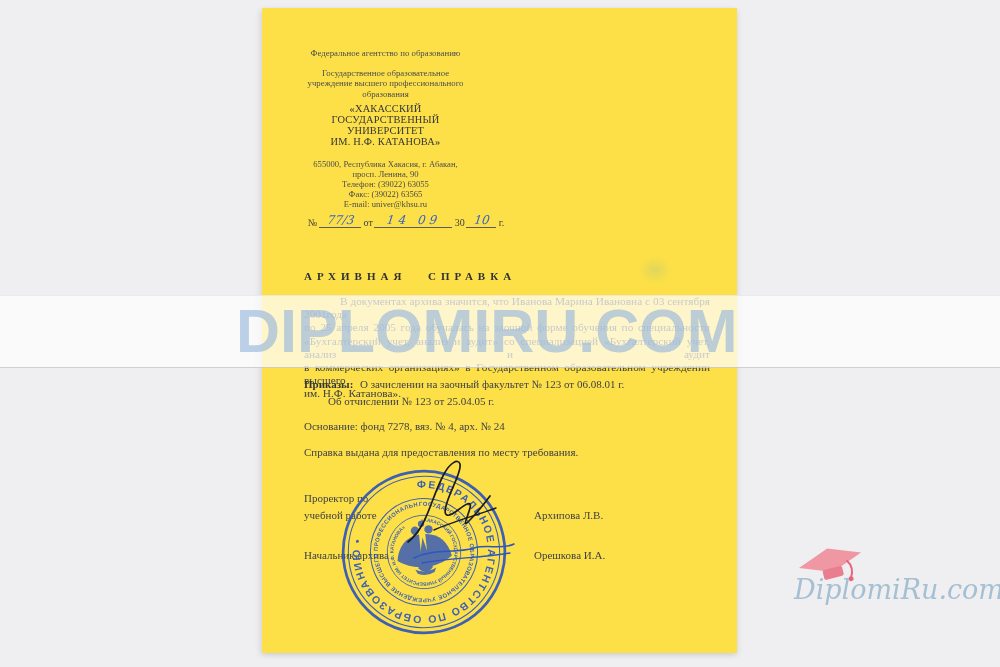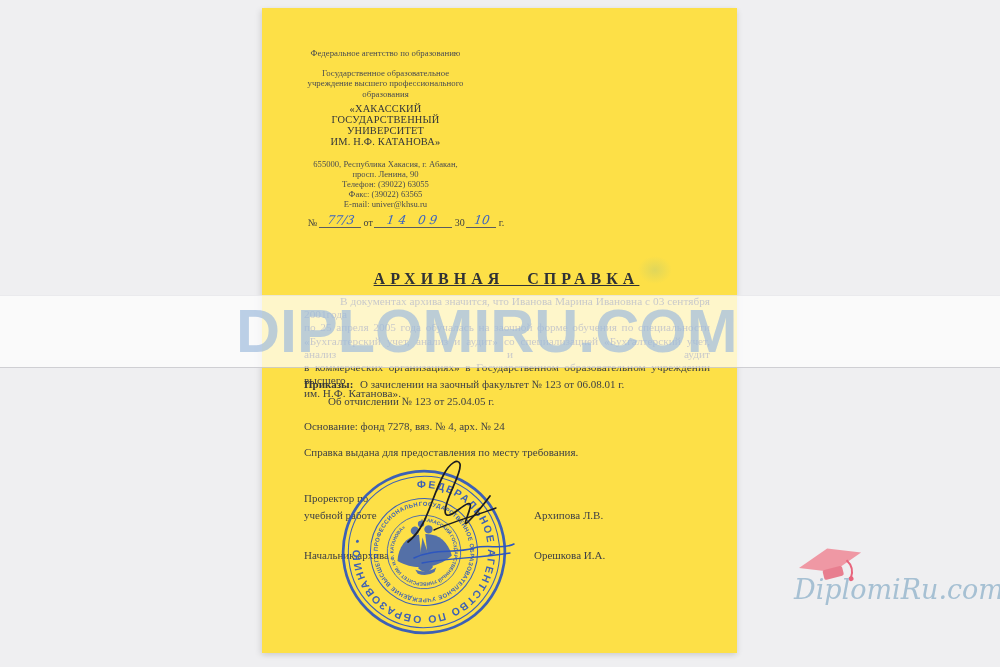--- a/index.html
+++ b/index.html
@@ -41,23 +41,23 @@
   .ref-line { position:absolute; left:44px; top:205px; display:flex; align-items:flex-end; font-size:10px; color:#3b3d41; }
   .ref-static { padding:0 2px; }
   .ref-blank { border-bottom:1px solid #5a5b60; text-align:center; font-style:italic;
                color:#3a64c2; font-size:12px; transform:skewX(-8deg);
                font-family:"DejaVu Serif", serif; }
   .ref-num  { width:42px; }
   .ref-date { width:78px; letter-spacing:4px; }
   .ref-year { width:30px; }
 
   
-  .doc-title { position:absolute; left:42px; top:262px; width:405px; text-align:center;
-               font-size:16px; font-weight:bold; color:#2f3136;
-               letter-spacing:5px; word-spacing:14px;text-decoration:underline; }
+  .doc-title { position:absolute; left:42px; top:262px; width:405px; 
+               font-size:11px; font-weight:bold; color:#2f3136;
+               letter-spacing:5px; word-spacing:14px; }
   .body-par { position:absolute; left:42px; top:287px; width:406px;
               font-size:11.3px; line-height:13.2px; color:#3f4145; }
   .jline { text-align:justify; text-align-last:justify; }
   .indent { text-indent:36px; }
 
   .orders { position:absolute; left:42px; top:368px; width:406px; font-size:11px; line-height:17px; }
   .orders-row { display:flex; }
   .orders-label { font-weight:bold; width:56px; color:#333539; }
   .orders-text { color:#3f4145; }
   .orders-text2 { margin-left:24px; color:#3f4145; }

